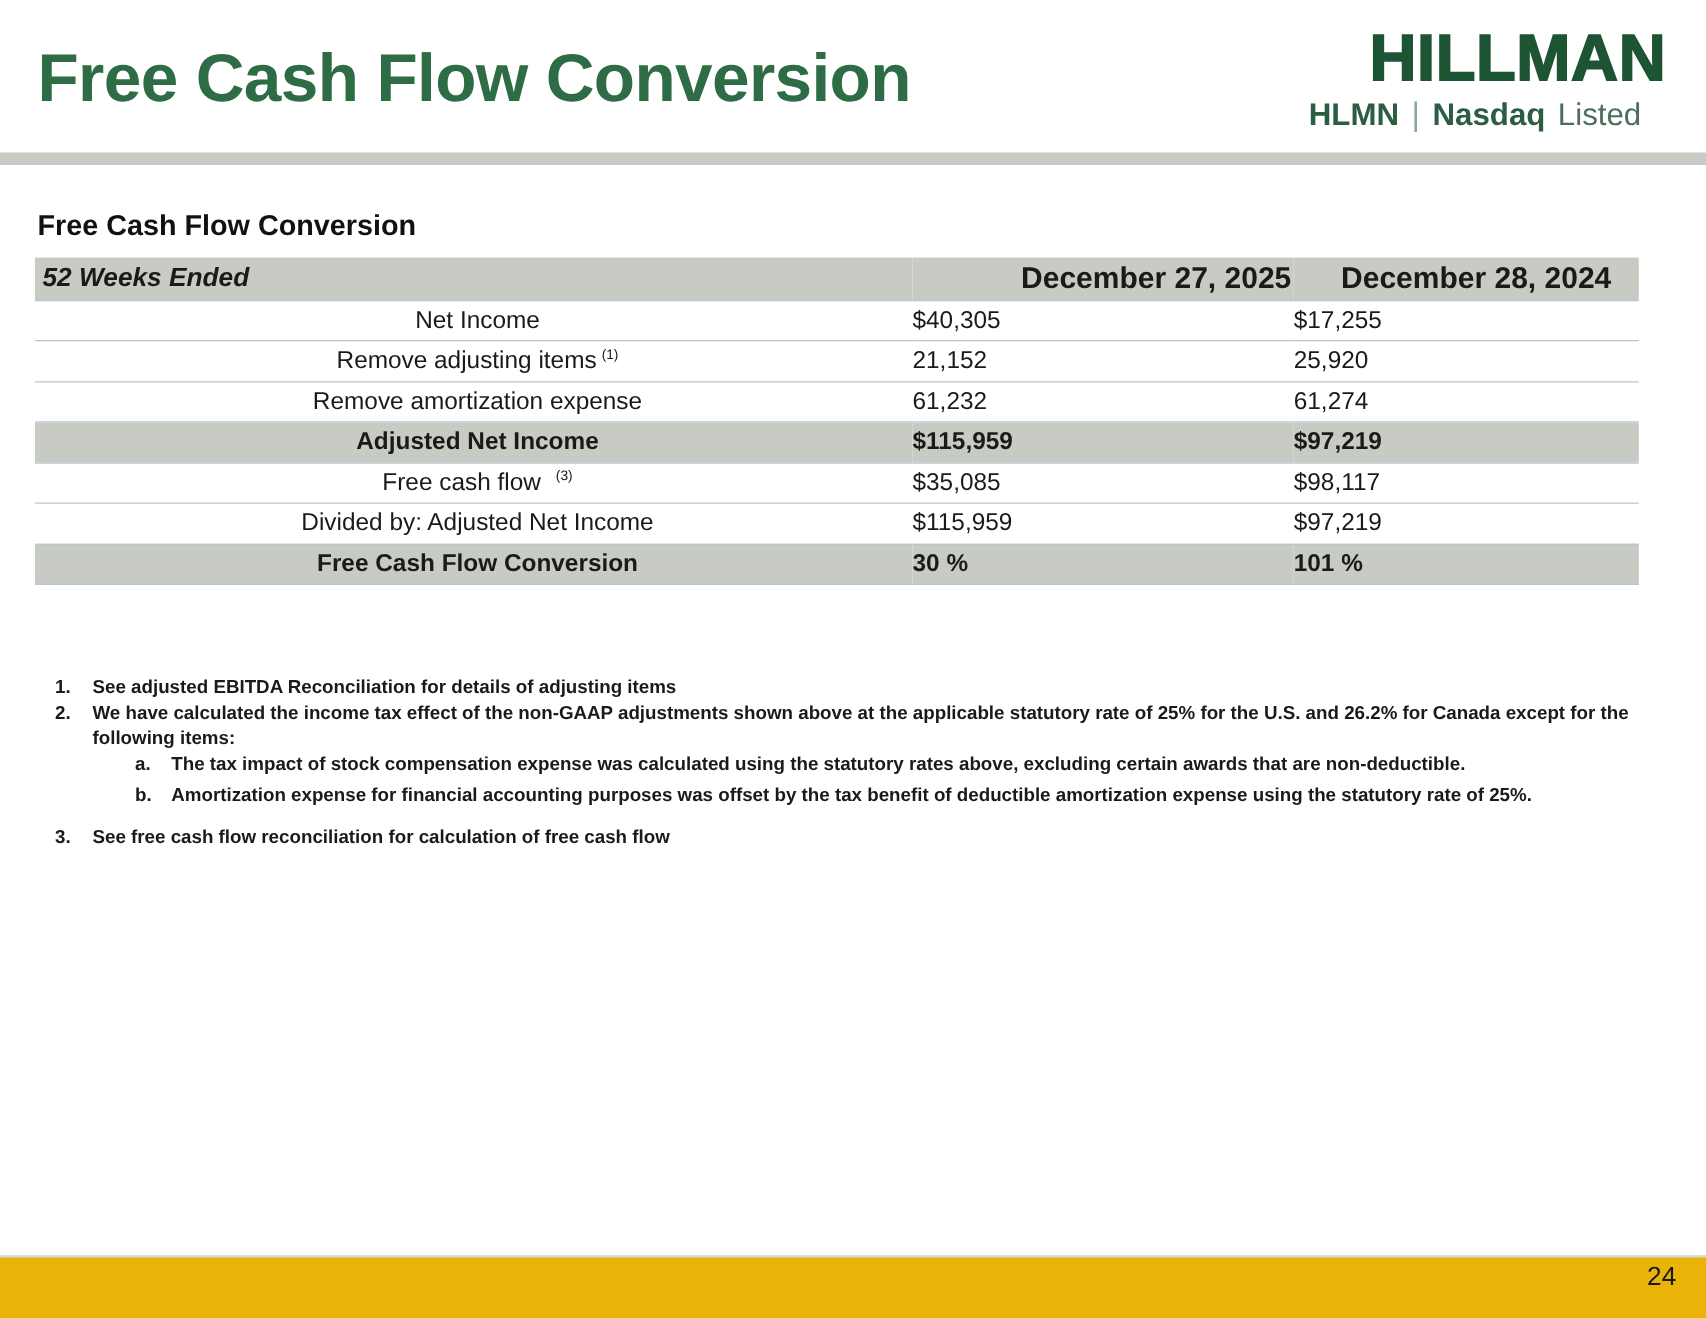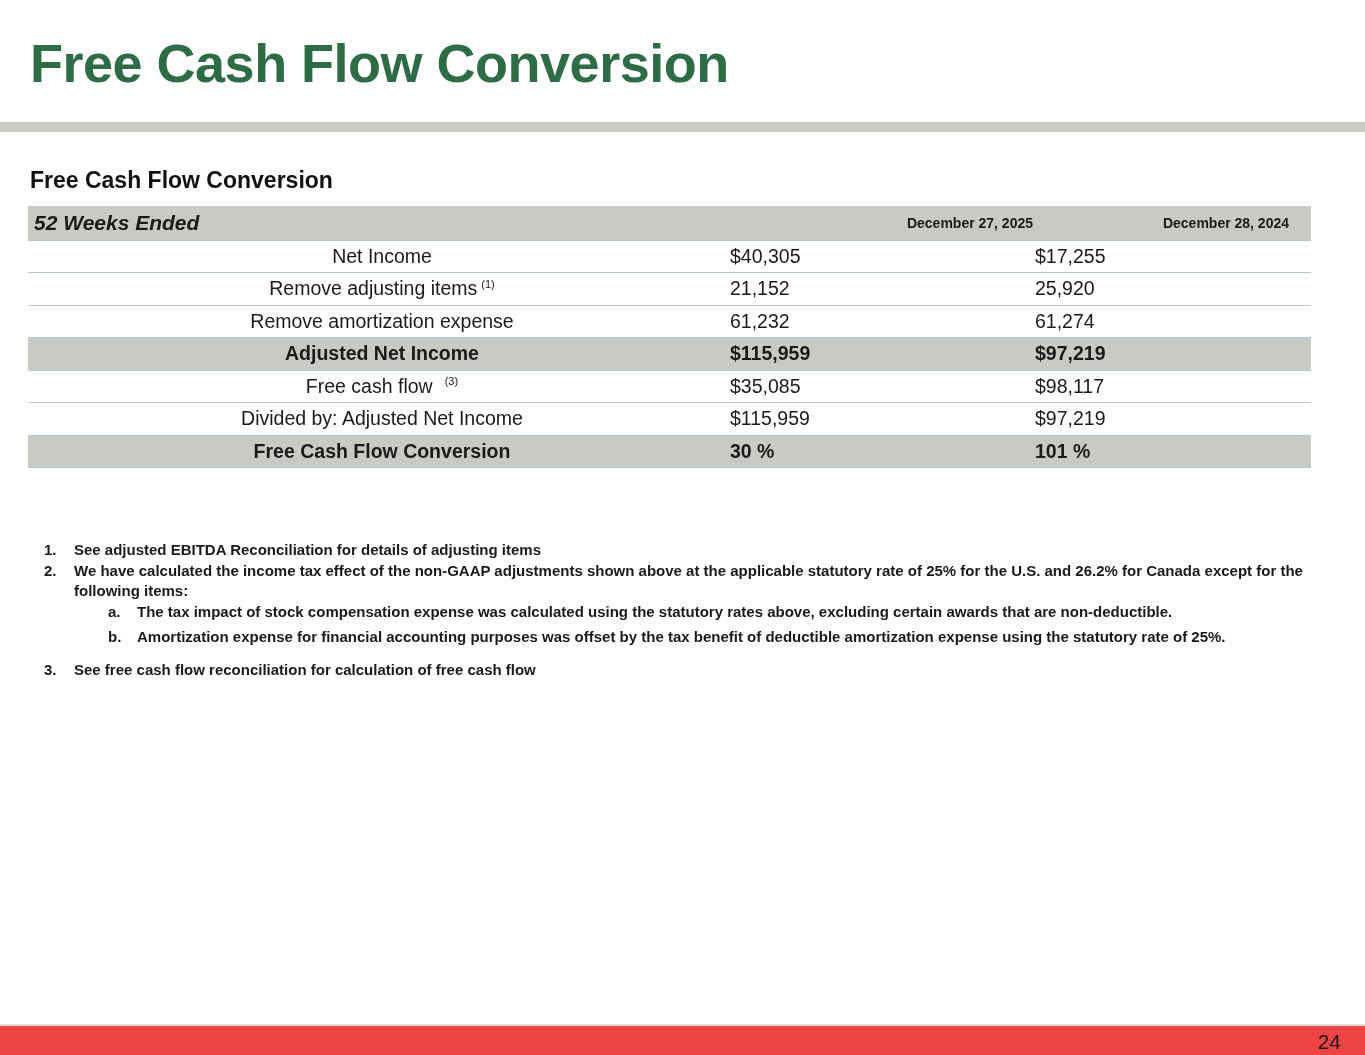--- a/index.html
+++ b/index.html
@@ -95,21 +95,21 @@
     font-weight: normal;
     height: 32.5px;
     padding: 0;
     vertical-align: middle;
     border-bottom: 1px solid #B5C7D2;
   }
   .fcf-table thead th {
     height: 34px;
     background: #C7CBC4;
     font-weight: bold;
-    font-size: 14px;
+    font-size: 24px;
   }
   .fcf-table th.h-label {
     text-align: left;
     font-style: italic;
     font-size: 21px;
     padding-left: 6px;
   }
   .fcf-table th.h-v1 { text-align: right; padding-right: 2px; }
   .fcf-table th.h-v2 { text-align: right; padding-right: 22px; }
 
@@ -150,40 +150,49 @@
   .fn-sub + .fn-sub { margin-top: 5px; }
   .fn-sub-num { width: 29px; flex: 0 0 29px; }
   .fn-sub-text { flex: 1; }
 
   
   .footer-bar {
     position: absolute;
     left: 0;
     bottom: 0;
     width: 100%;
-    height: 31px;
-    background: #ef4444;
+    height: 51px;
+    background: #eab308;
     border-top: 2px solid #d9dcd6;
   }
   .page-number {
     position: absolute;
     right: 24px;
     top: 0;
     line-height: 31px;
     font-size: 21px;
     color: #1a1a1a;
   }
 </style>
 </head>
 <body>
 
 <div class="slide">
 
   <div class="slide-title">Free Cash Flow Conversion</div>
 
+  <div class="logo-block">
+    <div class="logo-wordmark">HILLMAN</div>
+    <div class="logo-subline">
+      <span class="logo-ticker">HLMN</span>
+      <span class="logo-sep">|</span>
+      <span class="logo-nasdaq">Nasdaq</span>
+      <span class="logo-listed">Listed</span>
+    </div>
+  </div>
 
   <div class="top-divider"></div>
 
   <div class="section-title">Free Cash Flow Conversion</div>
 
   <table class="fcf-table">
     <colgroup>
       <col class="c-label">
       <col class="c-v1">
       <col class="c-v2">

